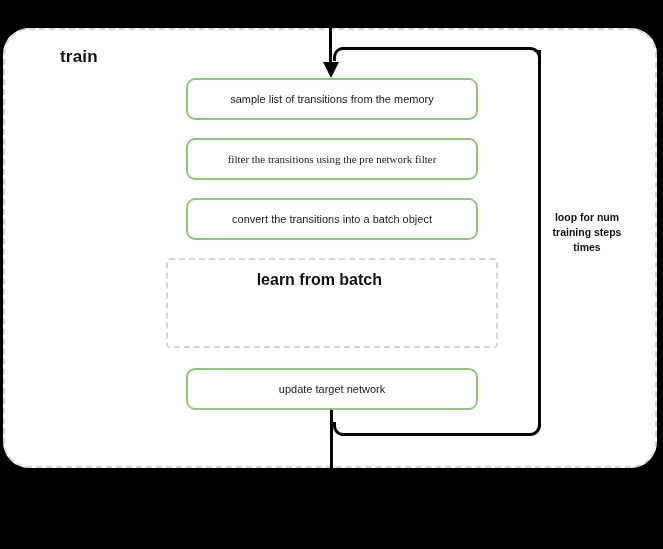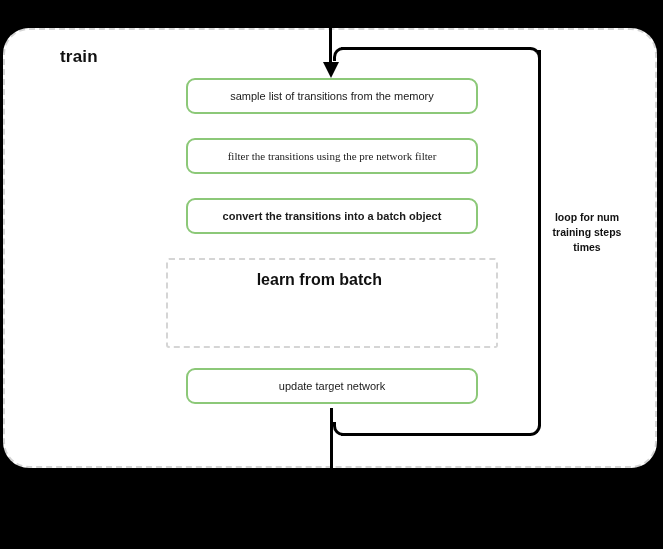--- a/index.html
+++ b/index.html
@@ -40,39 +40,39 @@
     line-height: 22px;
     white-space: nowrap;
     margin-left: 22px;
   }
 
   
   .step-box {
     position: absolute;
     left: 186px;
     width: 292px;
-    height: 36px;
+    height: 42px;
     box-sizing: border-box;
     background: #ffffff;
     border: 2.5px solid #8CC878;
     border-radius: 9px;
     display: flex;
     align-items: center;
     justify-content: center;
   }
   .step-box .step-label {
     font-size: 11px;
     color: #1a1a1a;
     line-height: 14px;
     text-align: center;
     padding: 0 10px;
   }
   .step-1 { top: 78px; }
   .step-2 { top: 138px; font-family: Liberation Serif, serif; }
-  .step-3 { top: 198px; font-weight: bold; }
+  .step-3 { top: 198px; }
   .step-4 { top: 368px; }
 
   
   .sub-block {
     position: absolute;
     left: 166px;
     top: 258px;
     width: 332px;
     height: 90px;
     box-sizing: border-box;

